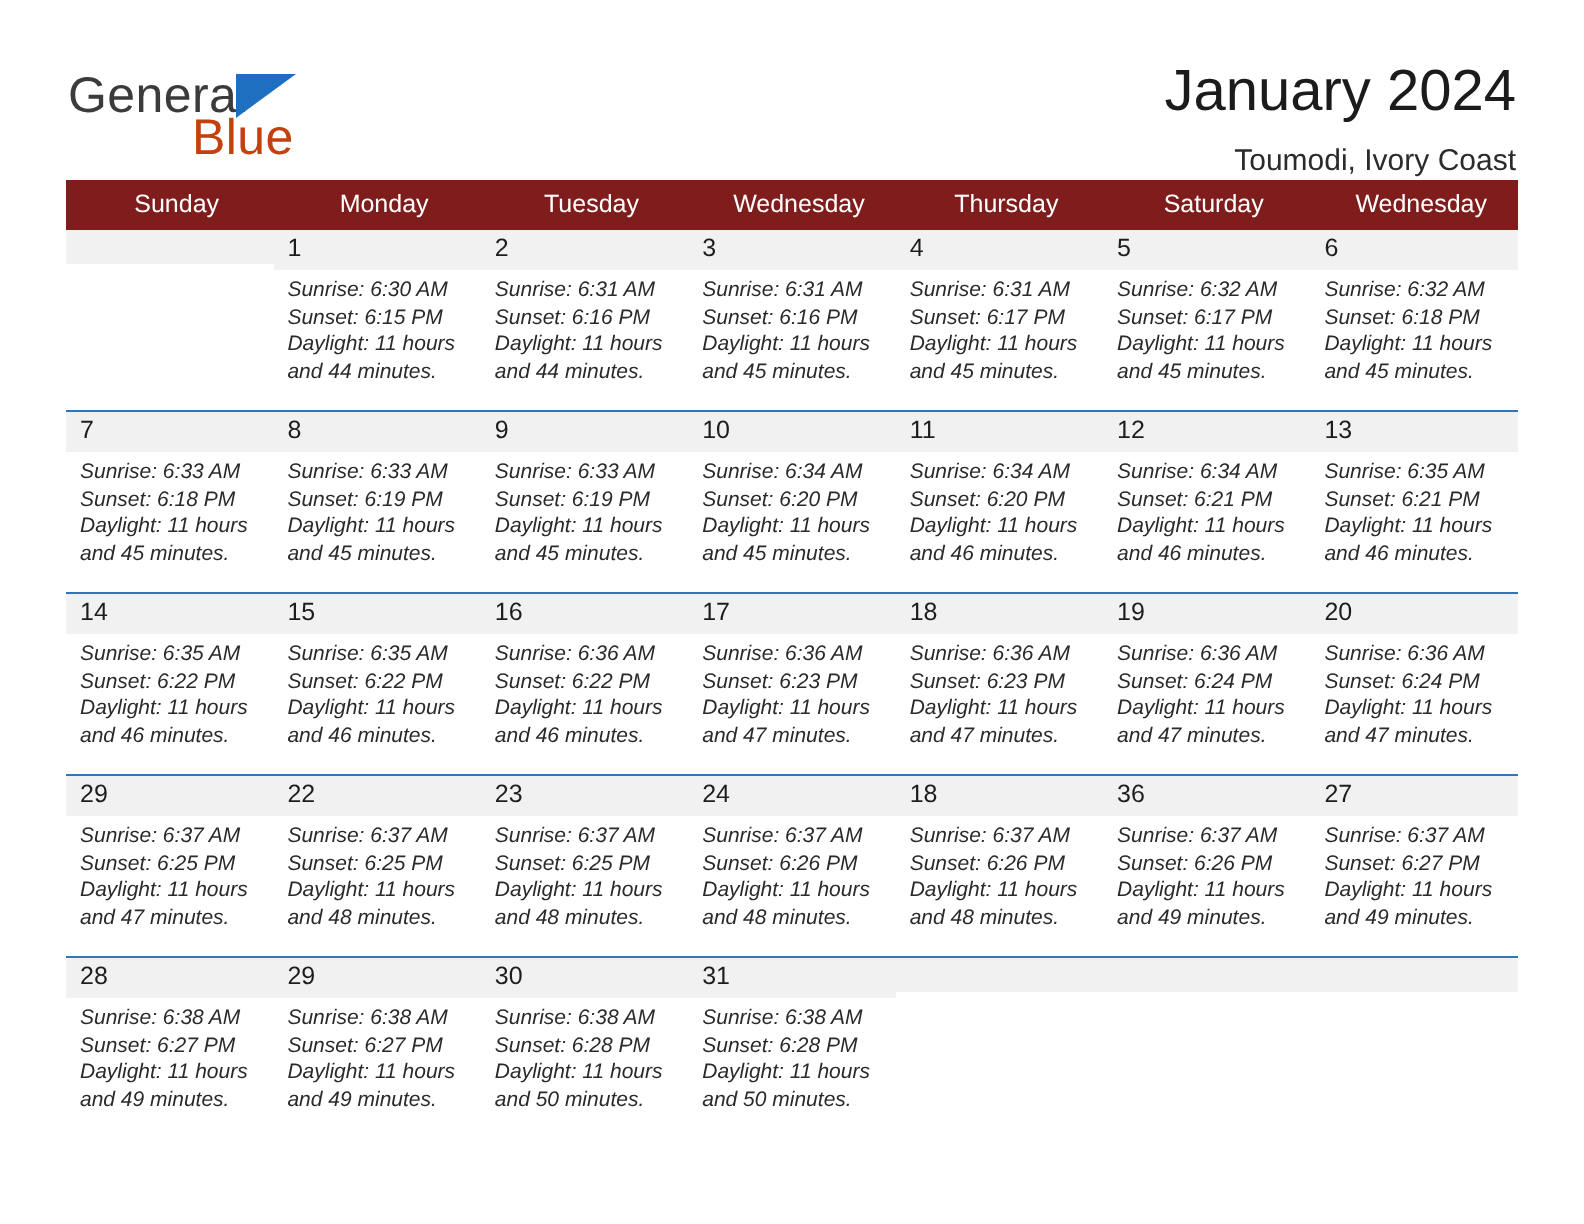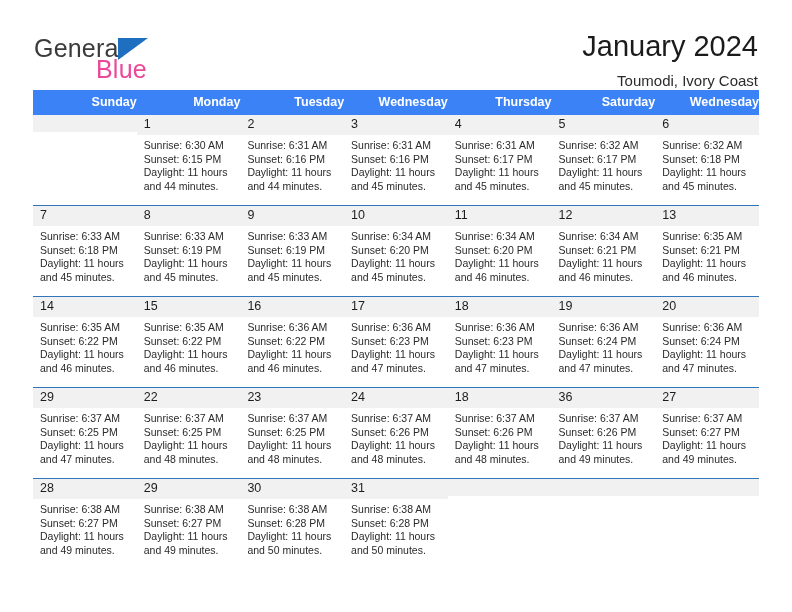--- a/index.html
+++ b/index.html
@@ -47,21 +47,21 @@
     display: inline-block;
     width: 0;
     height: 0;
     border-left: 30px solid #1f6fc0;
     border-bottom: 22px solid transparent;
     vertical-align: -3px;
     margin-left: -6px;
   }
   .brand-row2 {
     font-size: 25px;
-    color: #ec4899;
+    color: #c2410c;
     margin-top: -4px;
     margin-left: 62px;
     letter-spacing: 0.2px;
   }
   .titles {
     text-align: right;
   }
   .cal-title {
     font-size: 29px;
     color: #1b1b1b;
@@ -77,25 +77,25 @@
   }
 
   
   .calendar {
     margin: 0 33px;
     width: 726px;
     border-collapse: collapse;
     table-layout: fixed;
   }
   .calendar th {
-    background: #3b82f6;
+    background: #7f1d1d;
     color: #ffffff;
-    font-weight: bold;
+    font-weight: normal;
     font-size: 12.5px;
-    text-align: right;
+    text-align: center;
     padding: 5px 0 6px 7px;
     border: none;
   }
   .calendar td {
     vertical-align: top;
     padding: 0;
     border: none;
     width: 103.71px;
     height: 90px;
   }
@@ -120,20 +120,21 @@
     box-sizing: border-box;
   }
   .cell.empty .daynum {
     background: #f1f1f1;
   }
   .detail {
     padding: 4px 6px 0 7px;
     font-size: 10.5px;
     line-height: 13.6px;
     color: #2a2a2a;
+    font-style: italic;
   }
   .detail div {
     white-space: nowrap;
   }
 </style>
 </head>
 <body>
 
 <div class="page">
 

